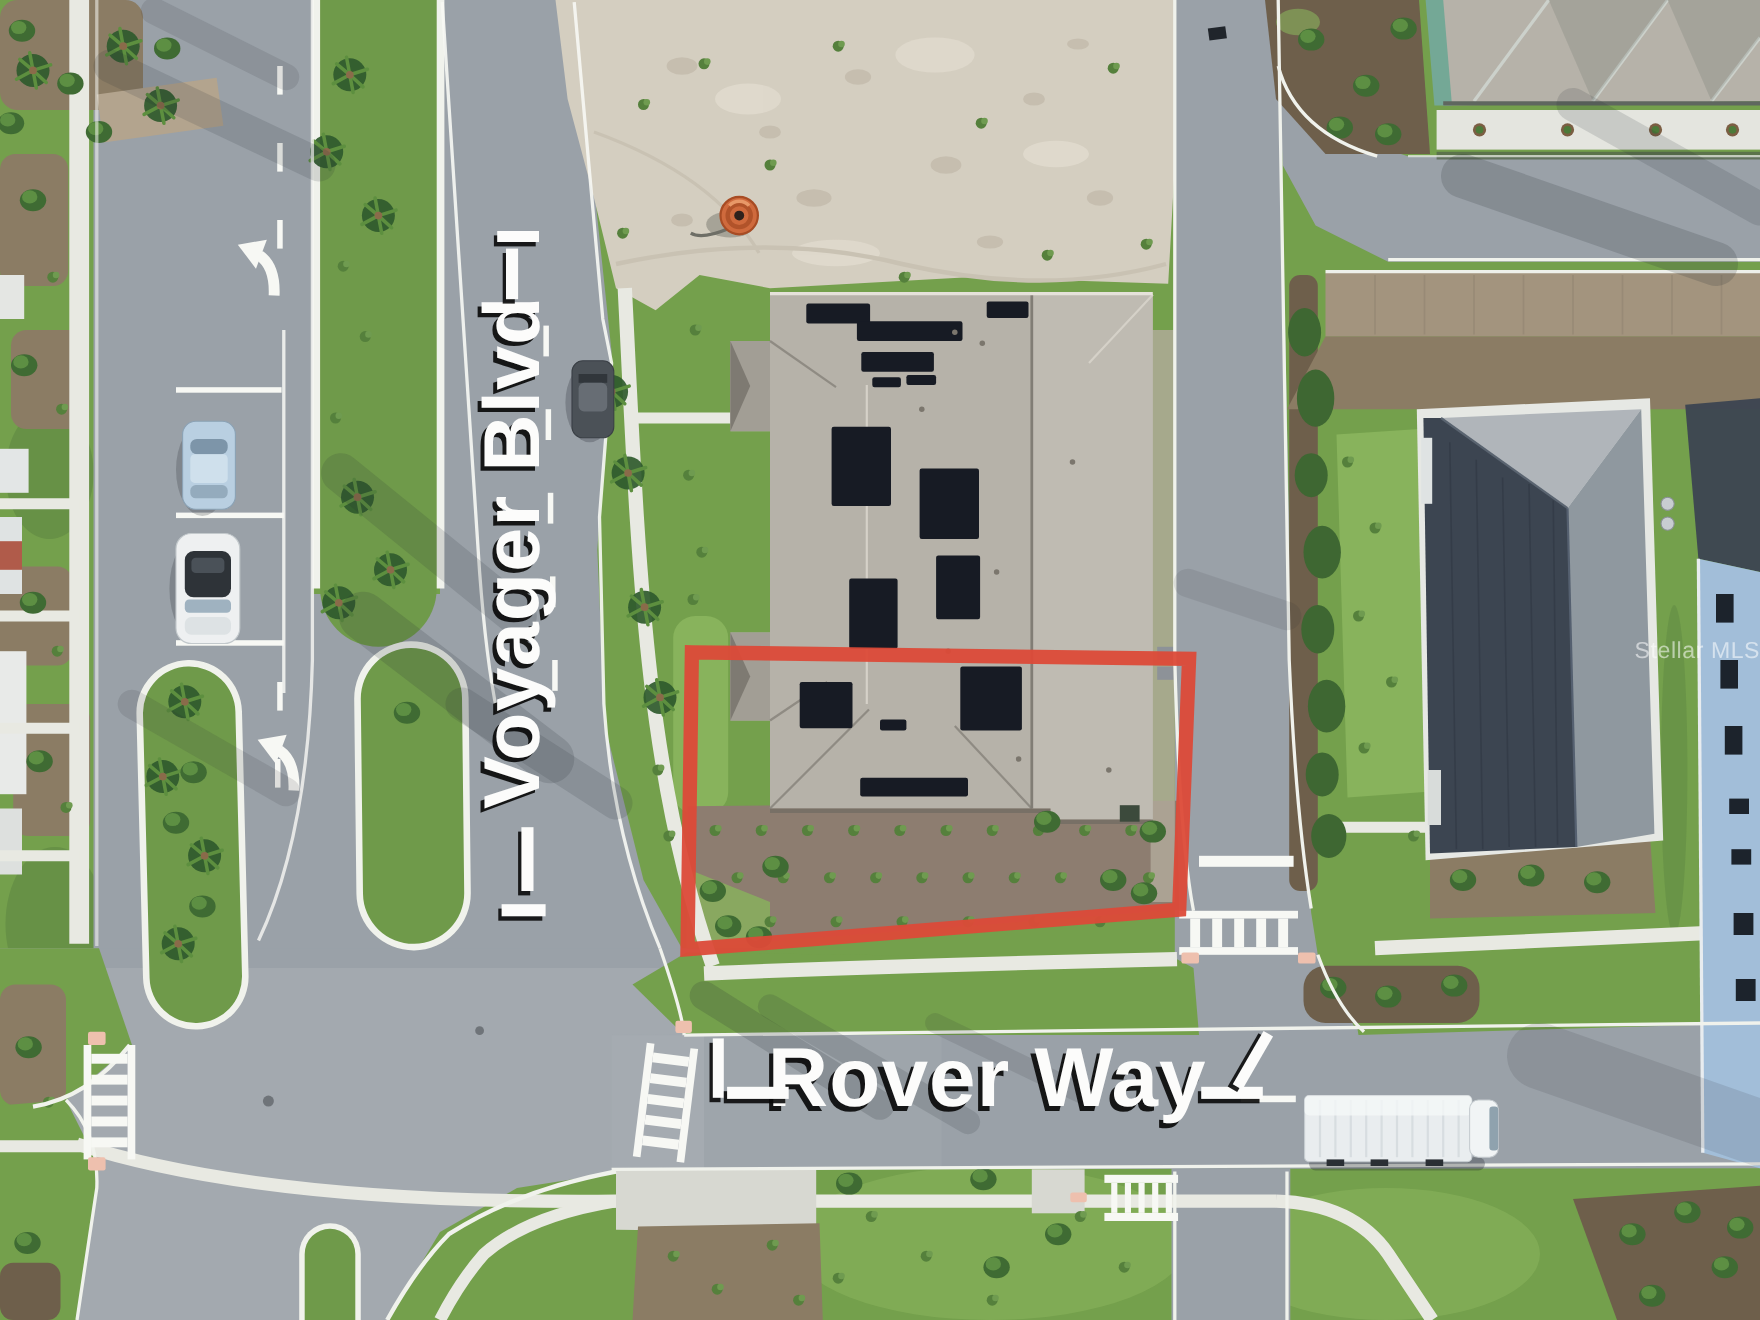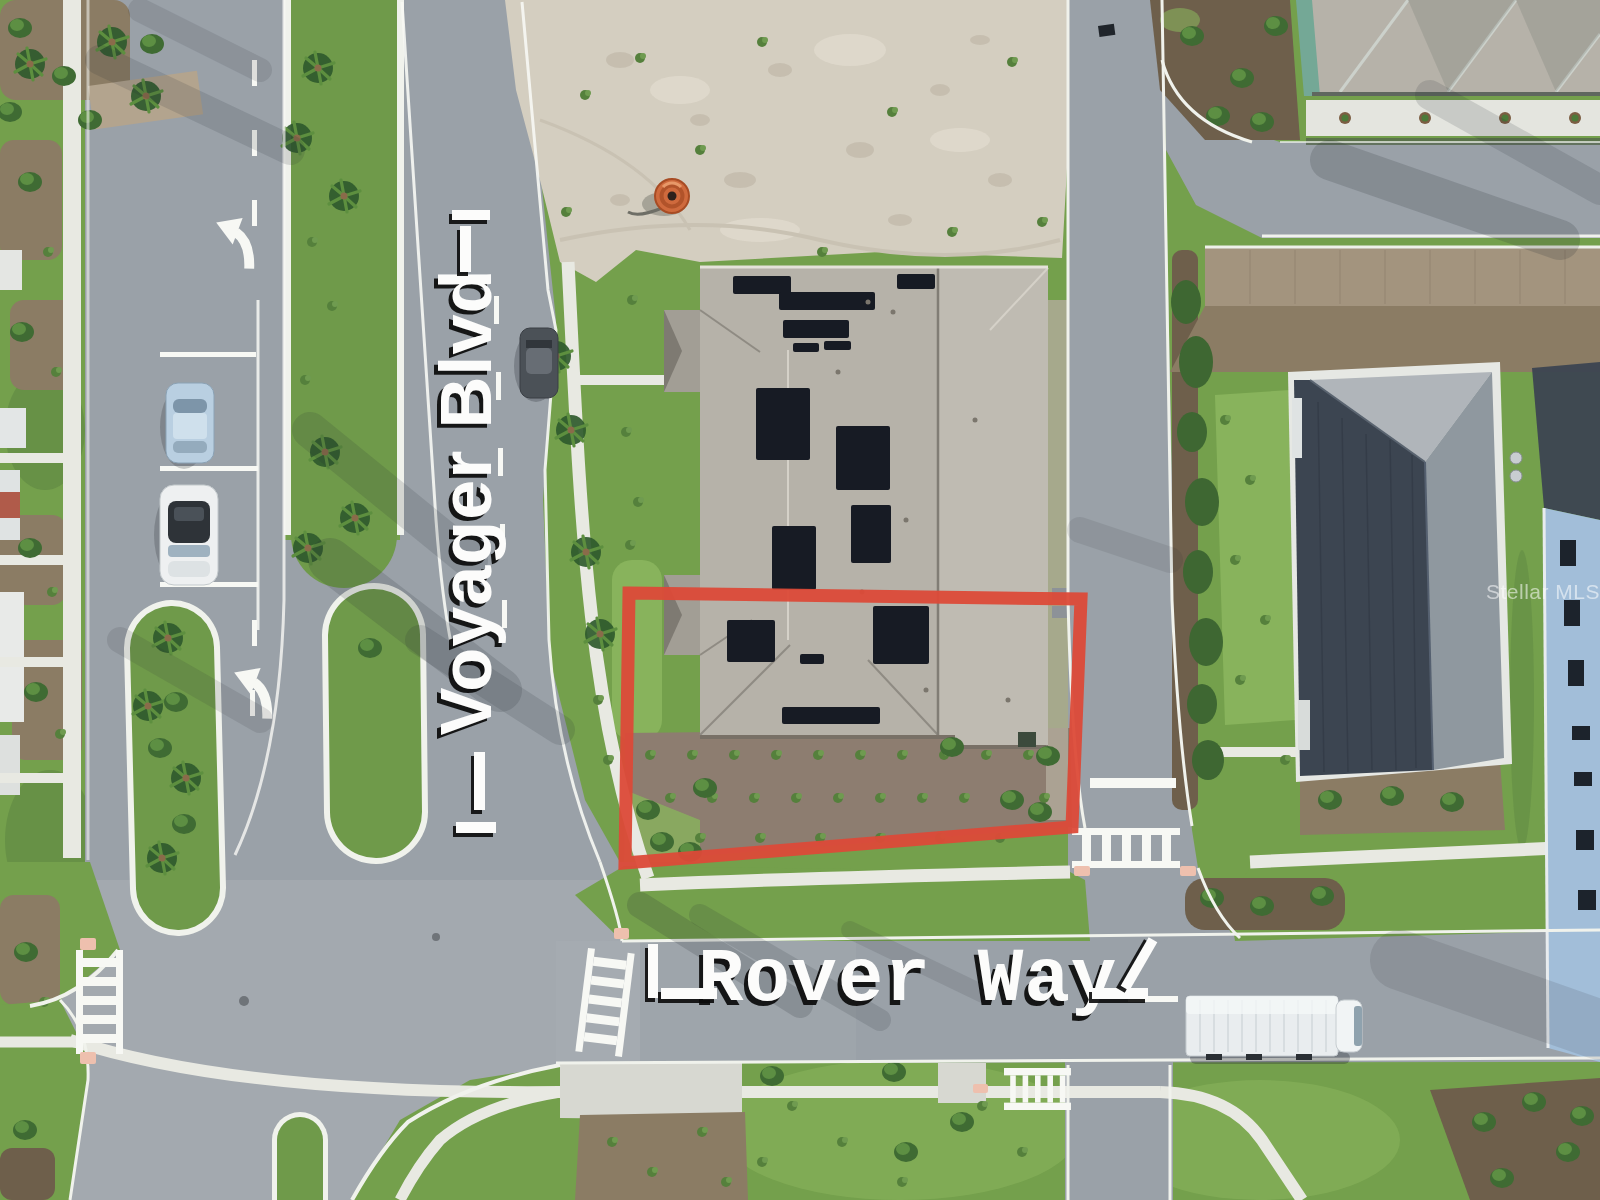--- a/index.html
+++ b/index.html
@@ -27,21 +27,21 @@
   .paver{fill:var(--c-paver,#a3947e)}
   .teal{fill:var(--c-teal,#74a896)}
   .bw{fill:var(--c-blueWall,#a2bed9)}
   .redln{stroke:var(--c-outlineRed,#dd4937);fill:none}
   .salmon{fill:var(--c-salmon,#eec0ae)}
   .hedge{fill:var(--c-hedge,#3e6732)}
   .shd{stroke:#262b31;fill:none;stroke-linecap:round}
 
   .street-label{position:absolute;color:#fcfcfb;font-weight:700;line-height:1;white-space:nowrap;}
   #label-voyager{left:466px;top:502px;transform:translate(-50%,-50%) rotate(-90deg);font-size:72px;letter-spacing:1px;text-shadow:-4px -4px 0 rgba(10,10,10,.92);}
-  #label-rover{left:698px;top:942px;font-size:76px;letter-spacing:1px;text-shadow:-4px 5px 0 rgba(10,10,10,.92);font-family:Liberation Mono, monospace;}
+  #label-rover{left:698px;top:942px;font-size:76px;letter-spacing:1px;text-shadow:-4px 5px 0 rgba(10,10,10,.92);}
   .bar{position:absolute;background:#fcfcfb;box-shadow:-3px 4px 0 rgba(10,10,10,.9);}
   #v-tick-top{left:452px;top:210px;width:38px;height:10px;}
   #v-dash-top{left:460px;top:226px;width:11px;height:46px;}
   #v-dash-bot{left:474px;top:752px;width:11px;height:58px;}
   #v-tick-bot{left:456px;top:822px;width:40px;height:11px;}
   #r-tick-left{left:648px;top:944px;width:10px;height:54px;}
   #r-dash-left{left:661px;top:988px;width:56px;height:11px;}
   #r-dash-right{left:1092px;top:988px;width:56px;height:11px;}
   #r-slash-right{left:1134px;top:936px;width:10px;height:56px;transform:rotate(30deg);}
   #watermark{position:absolute;left:1486px;top:580px;width:120px;overflow:hidden;font-size:21px;letter-spacing:.5px;color:rgba(255,255,255,.55);white-space:nowrap;}

